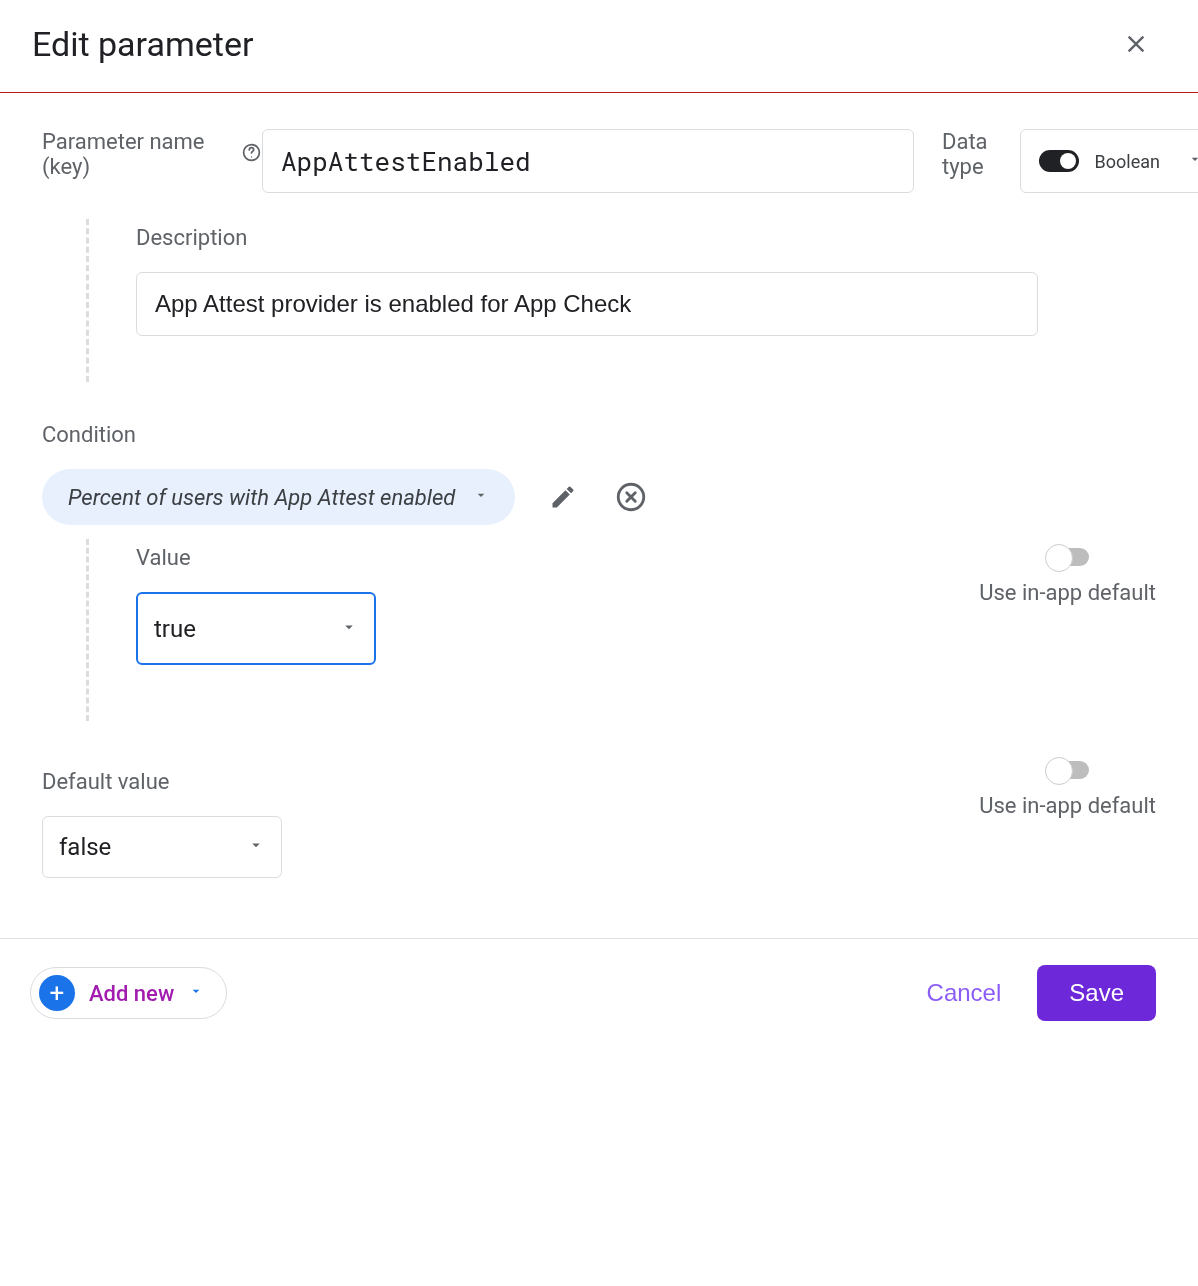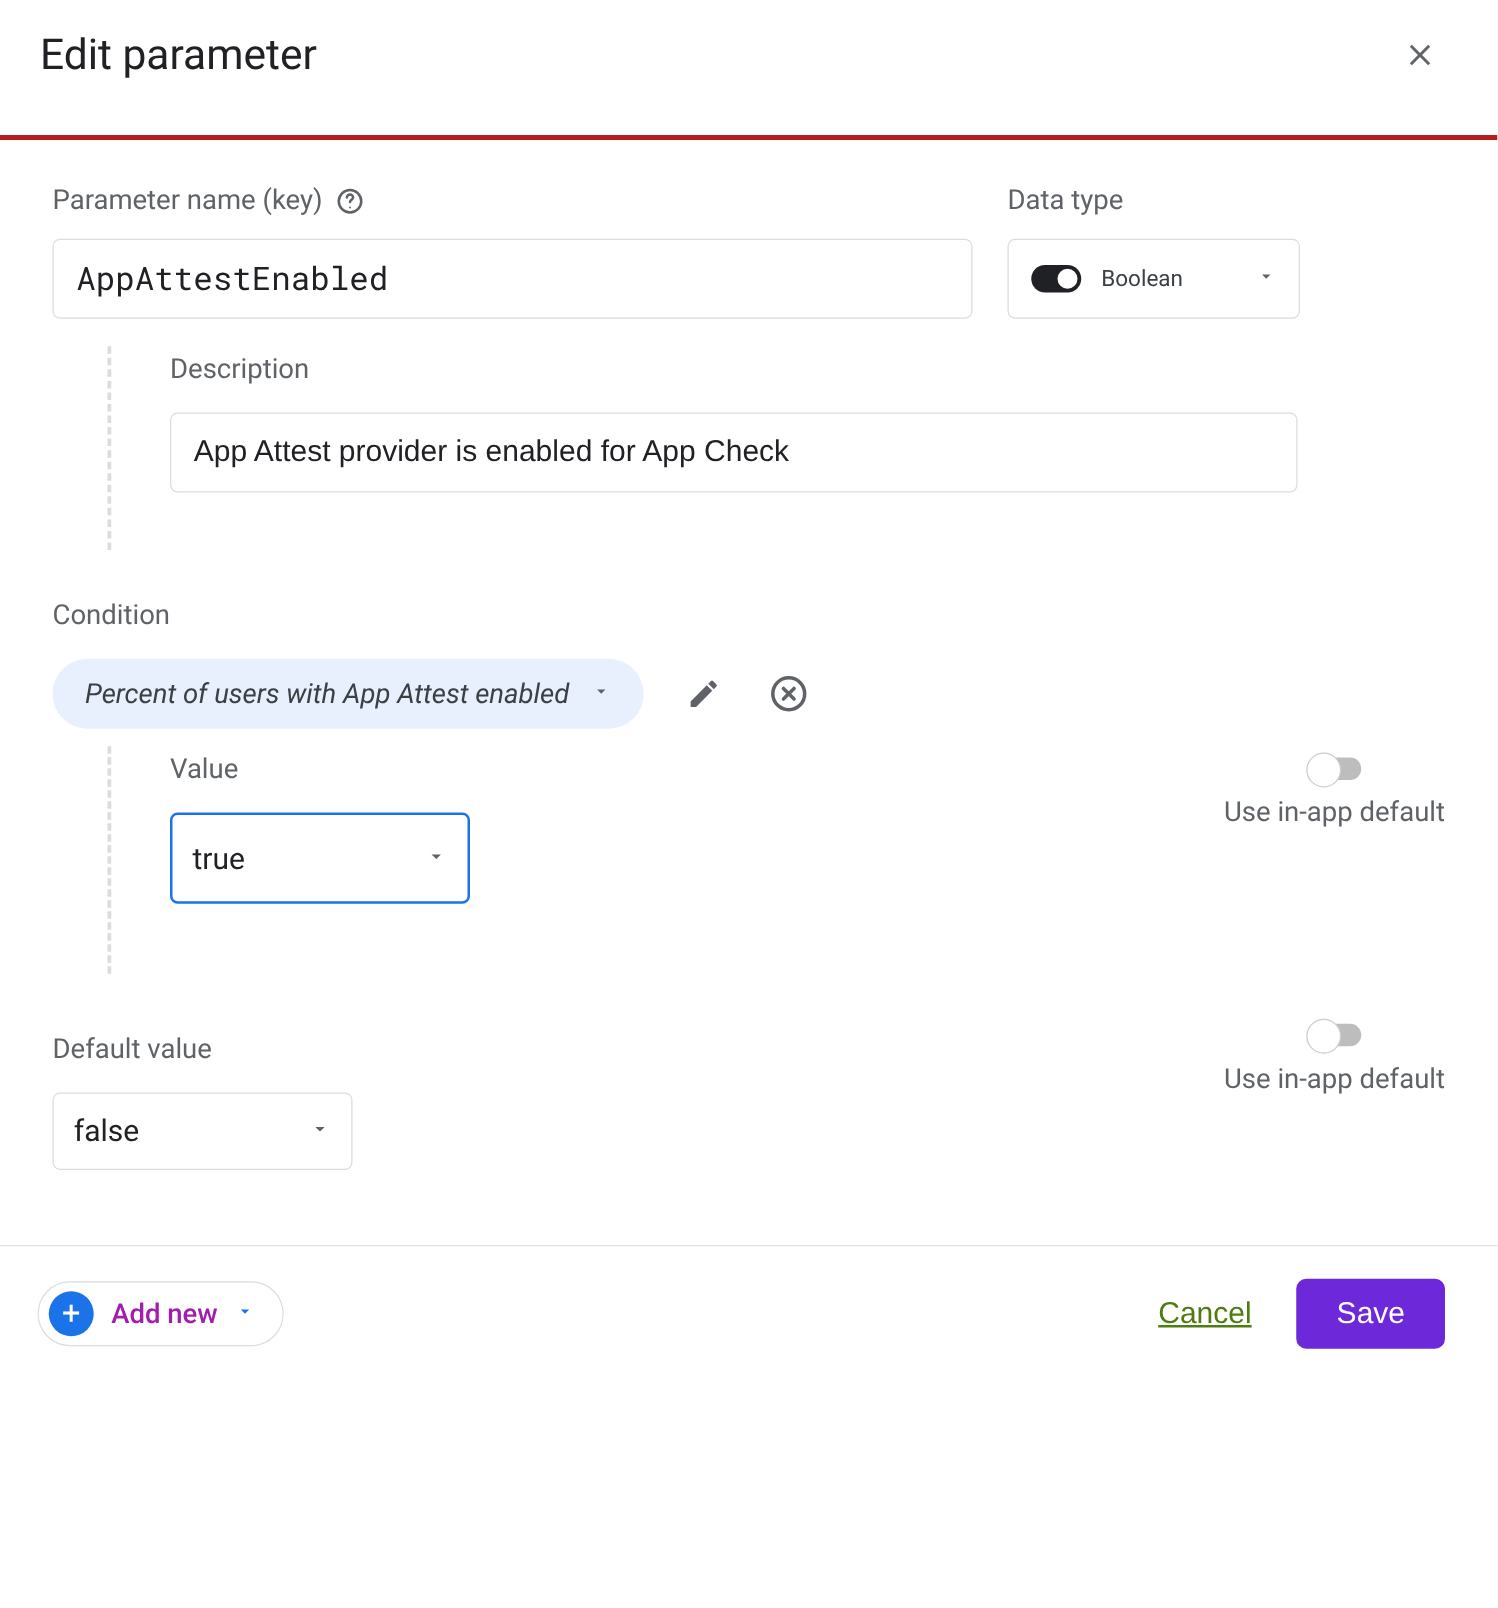--- a/index.html
+++ b/index.html
@@ -7,31 +7,31 @@
     font-family: Roboto, "Helvetica Neue", Arial, sans-serif;
     background: #fff;
     color: #202124;
     width: 1198px;
   }
   .dialog { width: 100%; }
   .header {
     display: flex;
     align-items: center;
     justify-content: space-between;
-    padding: 24px 42px 44px 32px;
-    border-bottom: 4px solid #b91c1c;
+    padding: 24px 42px 28px 32px;
+    border-bottom: 1px solid #b91c1c;
   }
   .header h1 { font-size: 34px; font-weight: 400; color: #202124; }
   .close-btn { width: 40px; height: 40px; display:flex; align-items:center; justify-content:center; cursor:pointer; color:#5f6368; }
   .close-btn svg { width: 28px; height: 28px; }
 
   .body { padding: 36px 42px 60px 42px; }
 
   .row1 { display:flex; gap: 28px; align-items:flex-start; }
-  .field-block { display:flex; flex-direction:column; }
+  .field-block { display:flex; flex-direction:row; }
   .label-line { display:flex; align-items:center; gap:10px; margin-bottom:18px; }
   .field-label { font-size: 22px; color:#5f6368; }
   .help-icon { width:24px; height:24px; color:#5f6368; cursor:pointer; }
 
   .text-input {
     height: 64px;
     border: 1px solid #dadce0;
     border-radius: 6px;
     font-size: 26px;
     padding: 0 18px;
@@ -125,21 +125,21 @@
     display:flex; align-items:center; gap:14px;
     padding: 0 22px 0 8px;
     cursor:pointer;
     background:#fff;
   }
   .plus-circle {
     width: 36px; height: 36px; border-radius:50%; background:#1a73e8; display:flex; align-items:center; justify-content:center; color:#fff; font-size:26px; line-height:1;
   }
   .add-new-text { font-size: 22px; color:#a21caf; font-weight:500; }
   .footer-right { display:flex; align-items:center; gap:36px; }
-  .cancel-btn { font-size: 24px; color:#4d7c0f; cursor:pointer; background:none; border:none;text-decoration:underline; }
+  .cancel-btn { font-size: 24px; color:#8b5cf6; cursor:pointer; background:none; border:none; }
   .save-btn {
     height: 56px; padding: 0 32px; background:#6d28d9; color:#fff; font-size:24px;
     border:none; border-radius:8px; cursor:pointer; font-weight:500;
   }
 
   .spacer-after-indent { height: 46px; }
   .section { margin-top: 40px; }
 </style>
 </head>
 <body>

